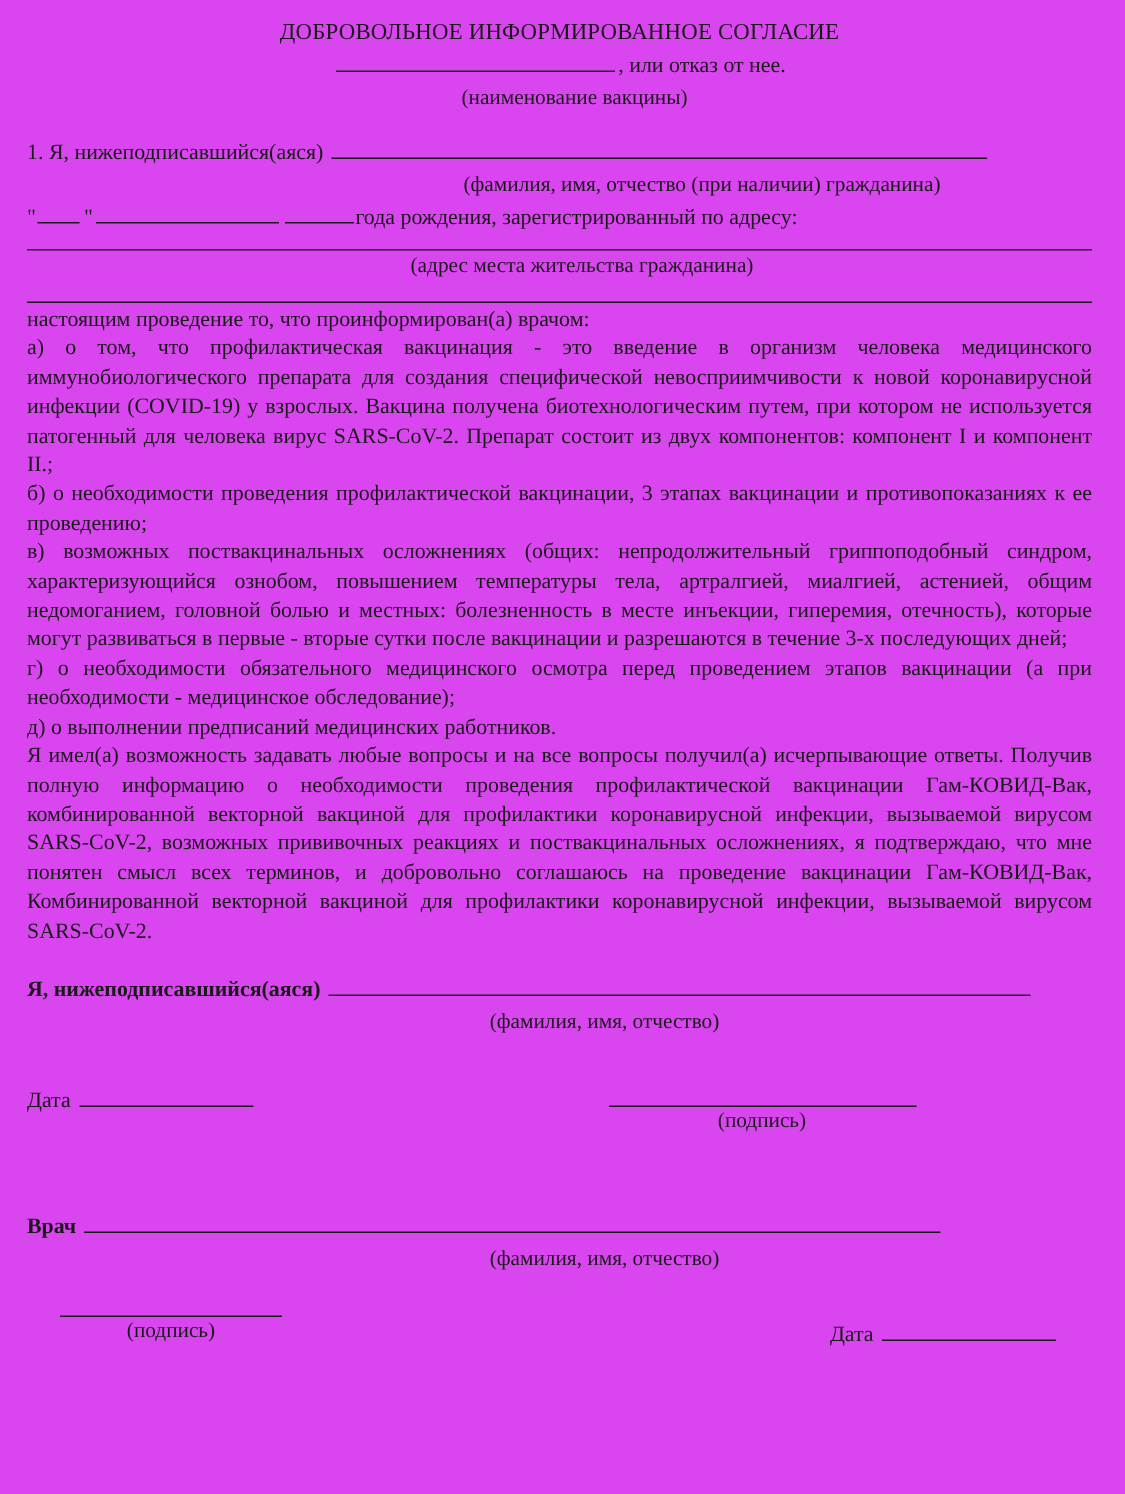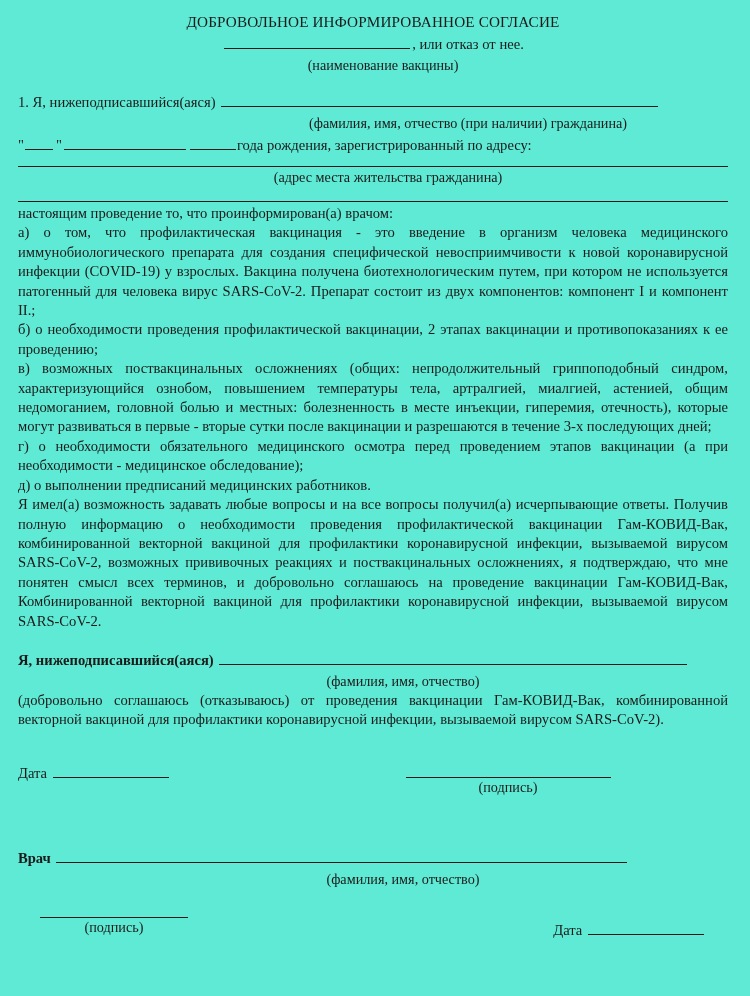--- a/index.html
+++ b/index.html
@@ -14,21 +14,21 @@
     font-family: "Liberation Serif", "DejaVu Serif", serif;
     color: #1a1a1a;
     -webkit-font-smoothing: antialiased;
   }
   .page {
     position: relative;
     width: 750px;
     height: 996px;
     box-sizing: border-box;
     padding: 8px 22px 0 18px;
-    background: #5eead4;
+    background: #d946ef;
     overflow: hidden;
   }
 
   
   .doc-title {
     text-align: center;
     font-size: 15.2px;
     letter-spacing: 0.15px;
     line-height: 20px;
     margin: 4px 0 2px 0;
@@ -190,35 +190,34 @@
   <div class="spacer-10"></div>
   <div class="full-rule"></div>
   <div class="caption caption-indent-c">(адрес места жительства гражданина)</div>
 
   <div class="spacer-14"></div>
   <div class="full-rule"></div>
 
   <div class="body-block">
     <p class="body-text no-justify">настоящим проведение то, что проинформирован(а) врачом:</p>
     <p class="body-text">а)  о том, что профилактическая вакцинация  -  это  введение в организм человека медицинского иммунобиологического препарата для создания специфической   невосприимчивости к новой коронавирусной инфекции (COVID-19) у взрослых. Вакцина   получена   биотехнологическим путем,  при  котором не используется патогенный  для  человека  вирус  SARS-CoV-2. Препарат состоит  из  двух компонентов: компонент I и компонент II.;</p>
-    <p class="body-text">б) о необходимости проведения профилактической   вакцинации,   2   этапах вакцинации и противопоказаниях к ее проведению;</p>
+    <p class="body-text">б) о необходимости проведения профилактической   вакцинации,   3   этапах вакцинации и противопоказаниях к ее проведению;</p>
     <p class="body-text">в) возможных поствакцинальных осложнениях (общих: непродолжительный гриппоподобный синдром,  характеризующийся ознобом, повышением температуры тела,  артралгией, миалгией, астенией, общим недомоганием, головной болью и местных:  болезненность  в  месте  инъекции, гиперемия, отечность), которые могут  развиваться  в  первые - вторые сутки после вакцинации и разрешаются в течение 3-х последующих дней;</p>
     <p class="body-text">г) о необходимости  обязательного  медицинского осмотра перед проведением этапов вакцинации (а при необходимости - медицинское обследование);</p>
     <p class="body-text no-justify">д) о выполнении предписаний медицинских работников.</p>
     <p class="body-text">Я  имел(а)  возможность  задавать любые вопросы и на все вопросы получил(а) исчерпывающие ответы. Получив   полную   информацию   о   необходимости   проведения   профилактической вакцинации  Гам-КОВИД-Вак,  комбинированной  векторной  вакциной  для  профилактики коронавирусной  инфекции,  вызываемой  вирусом    SARS-CoV-2,  возможных  прививочных реакциях и поствакцинальных осложнениях, я подтверждаю, что мне понятен смысл всех терминов,  и  добровольно  соглашаюсь  на    проведение  вакцинации  Гам-КОВИД-Вак, Комбинированной векторной вакциной для профилактики коронавирусной инфекции, вызываемой вирусом SARS-CoV-2.</p>
   </div>
 
   <div class="spacer-18"></div>
   <div class="consent-line">
     <span>Я, нижеподписавшийся(аяся)</span>
     <span class="rule rule-fio-2"></span>
   </div>
   <div class="caption caption-indent-b">(фамилия, имя, отчество)</div>
 
-  <p class="body-text">(добровольно   соглашаюсь   (отказываюсь)   от   проведения   вакцинации   Гам-КОВИД-Вак, комбинированной векторной вакциной для профилактики коронавирусной инфекции, вызываемой вирусом SARS-CoV-2).</p>
 
   <div class="spacer-18"></div>
   <div class="spacer-14"></div>
   <div class="sign-row">
     <div class="sign-left">
       <span>Дата</span>
       <span class="rule rule-date"></span>
     </div>
     <div class="sign-right">
       <div class="sign-blank"></div>

